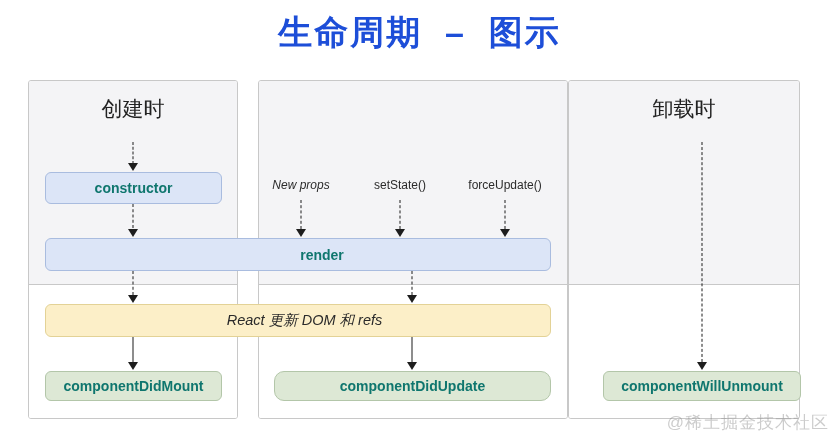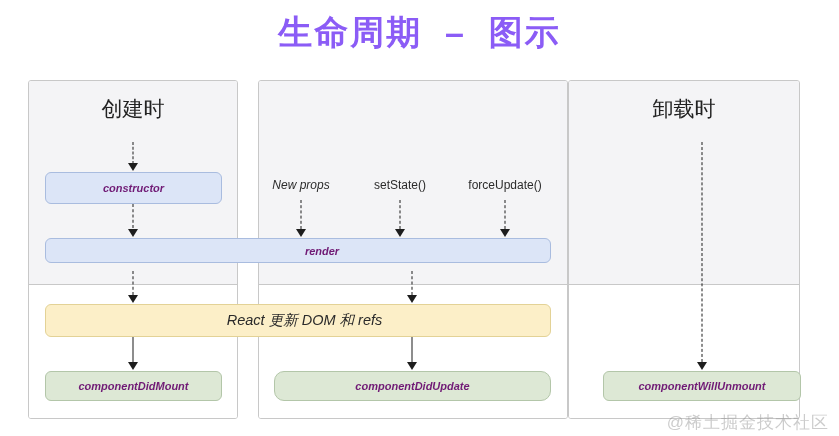--- a/index.html
+++ b/index.html
@@ -18,21 +18,21 @@
 
   
   #diagram-title {
     position: absolute;
     left: 0;
     top: 8px;
     width: 839px;
     text-align: center;
     font-size: 34px;
     font-weight: bold;
-    color: #8b5cf6;
+    color: #1d4ed8;
     letter-spacing: 2px;
     line-height: 48px;
     white-space: pre;
   }
 
   
   .phase-panel {
     position: absolute;
     top: 80px;
     height: 339px;
@@ -93,32 +93,31 @@
   .trigger-label.italic { font-style: italic; }
 
   
   .node {
     position: absolute;
     border-radius: 6px;
     box-sizing: border-box;
     display: flex;
     align-items: center;
     justify-content: center;
-    font-size: 11px;
+    font-size: 14px;
     font-weight: bold;
-    color: #701a75;
+    color: #0f766e;
     white-space: nowrap;
-    font-style: italic;
   }
   .node.blue   { background: #dce5f7; border: 1px solid #a9bcdf; }
   .node.yellow { background: #fcefc8; border: 1px solid #e3d296; font-weight: normal; font-style: italic; color: #2a2a2a; font-size: 14.5px; }
   .node.green  { background: #dde8d5; border: 1px solid #b3c6a9; }
 
   #node-constructor       { left: 45px;  top: 172px; width: 177px; height: 32px; }
-  #node-render            { left: 45px;  top: 238px; width: 506px; height: 25px; padding-left: 48px; }
+  #node-render            { left: 45px;  top: 238px; width: 506px; height: 33px; padding-left: 48px; }
   #node-react-updates-dom { left: 45px;  top: 304px; width: 506px; height: 33px; padding-left: 13px; }
   #node-did-mount         { left: 45px;  top: 371px; width: 177px; height: 30px; }
   #node-did-update        { left: 274px; top: 371px; width: 277px; height: 30px; border-radius: 10px; }
   #node-will-unmount      { left: 603px; top: 371px; width: 198px; height: 30px; }
 
   
   .connector {
     position: absolute;
     width: 0;
     border-left-width: 1.6px;

